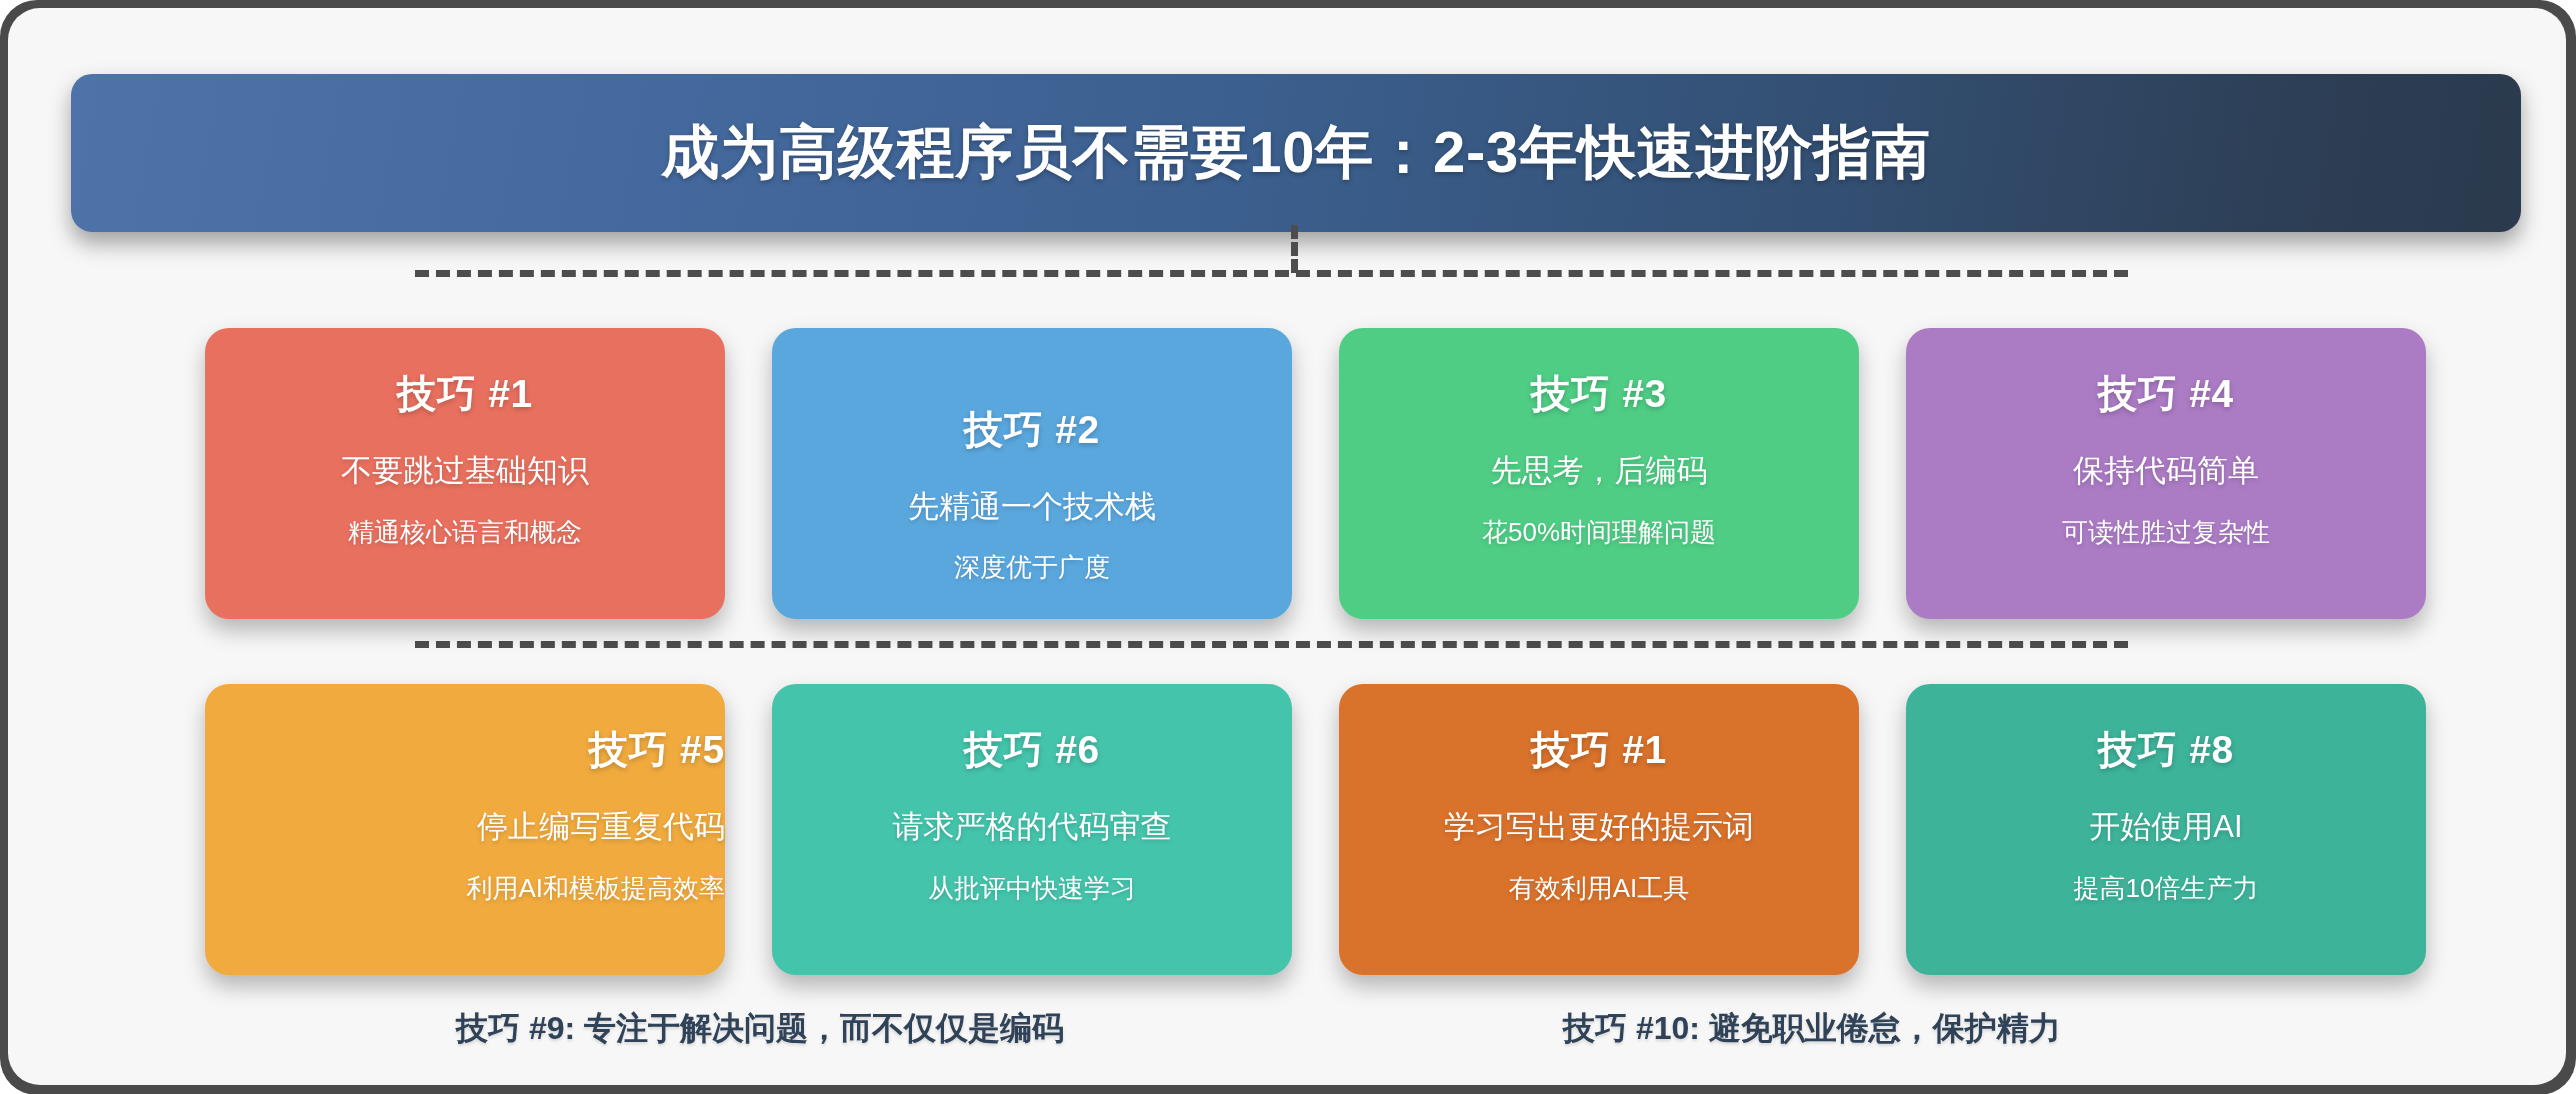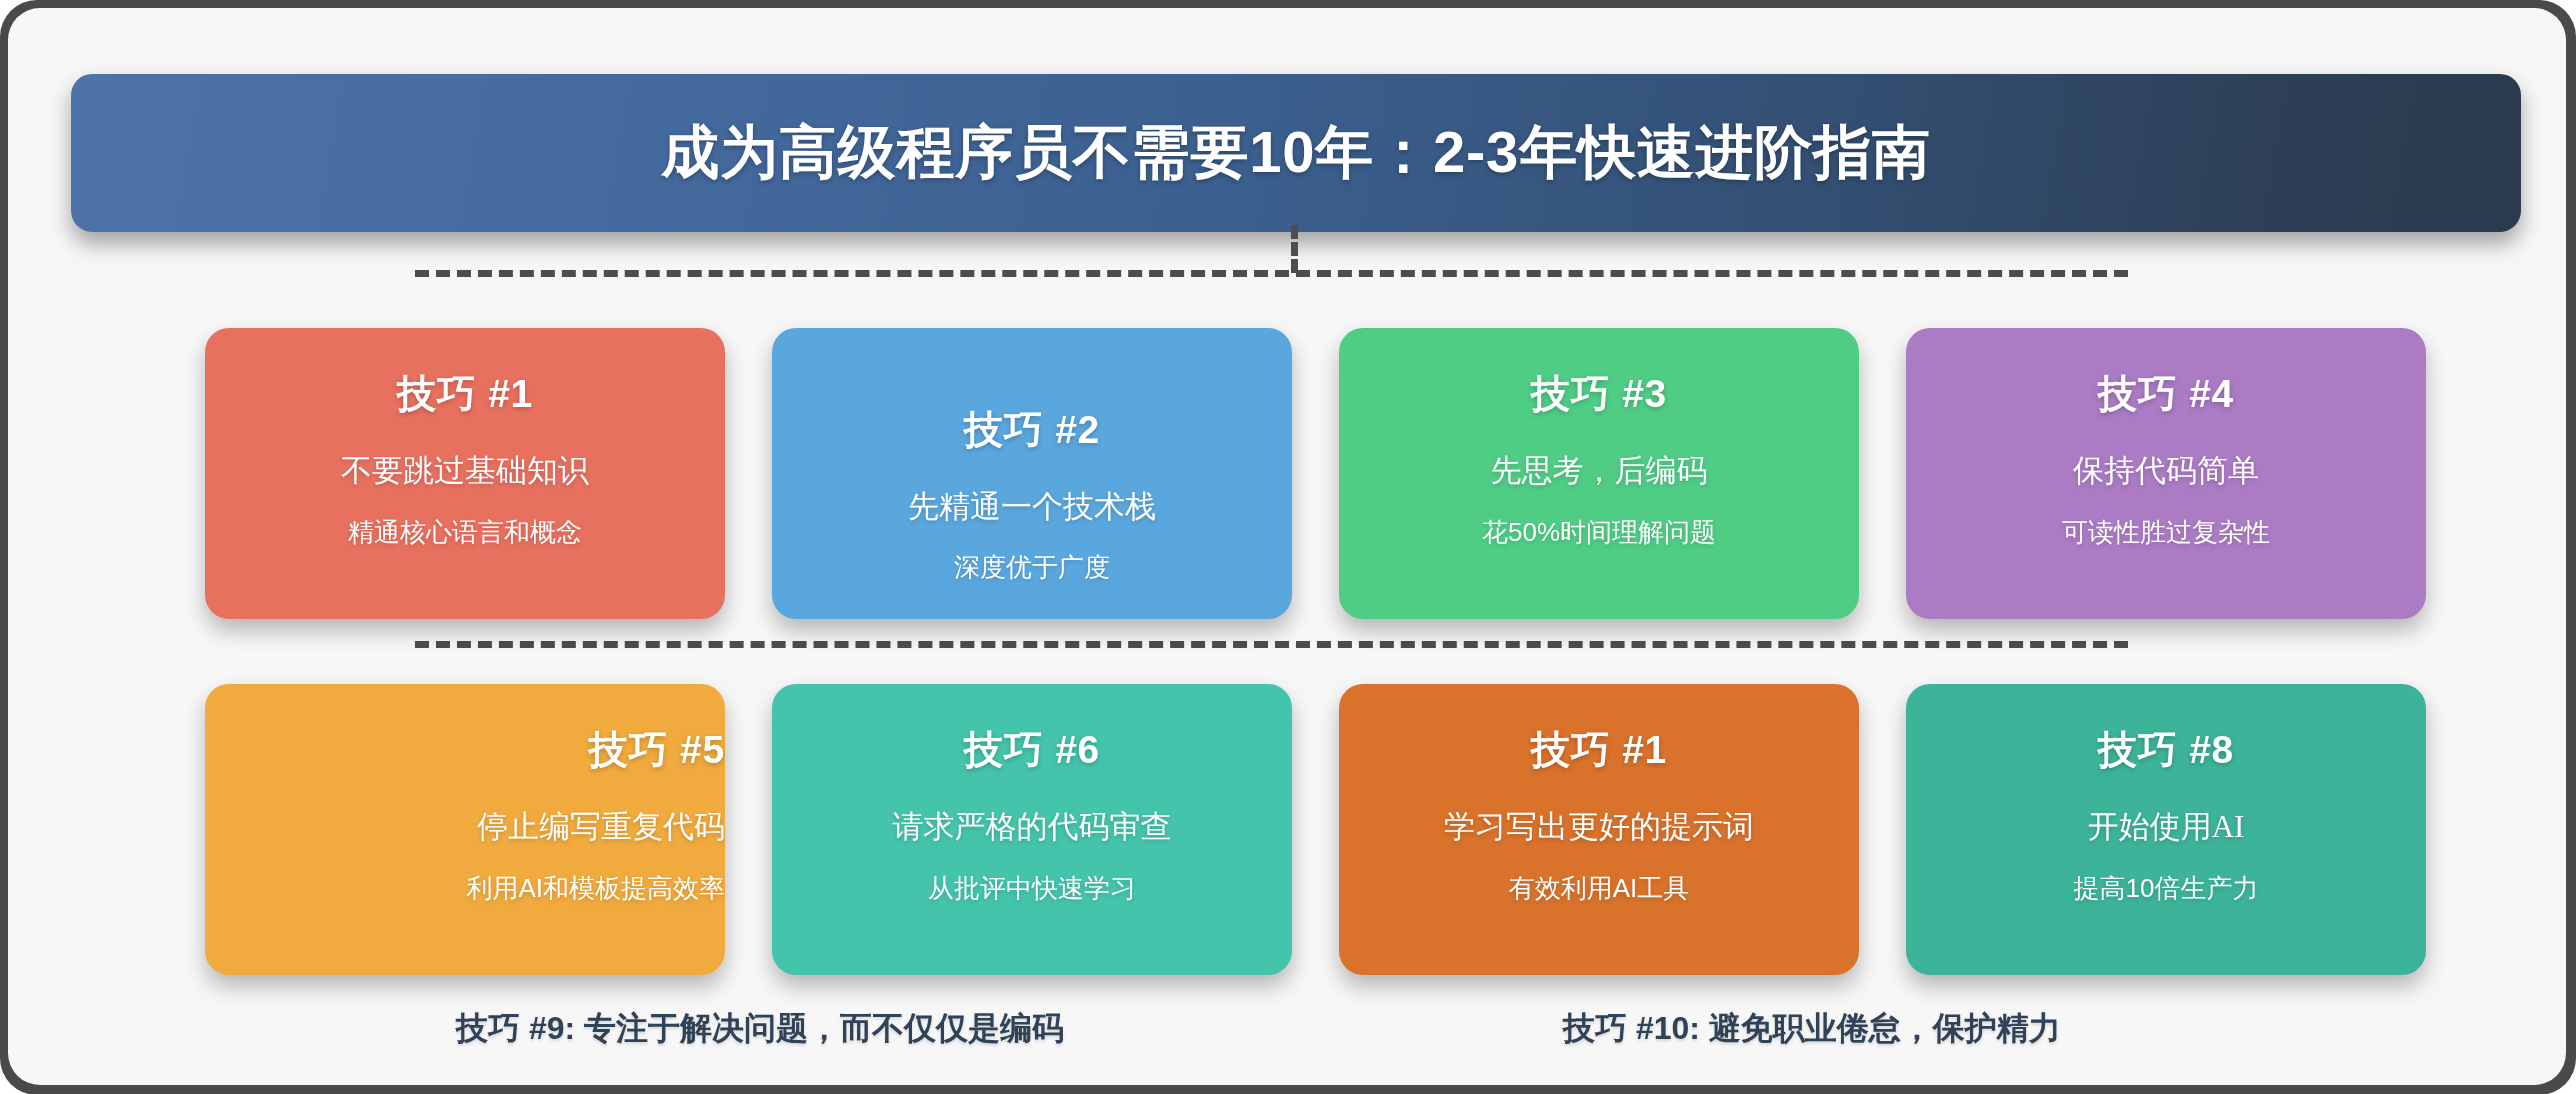--- a/index.html
+++ b/index.html
@@ -99,21 +99,20 @@
     letter-spacing: 0.8px;
     text-shadow: 0 2.4px 4.8px rgba(0,0,0,0.22);
     line-height: 1.1;
   }
   .tip-headline {
     margin-top: 37px;
     font-size: 31px;
     font-weight: normal;
     text-shadow: 0 1.6px 4px rgba(0,0,0,0.18);
     line-height: 1.15;
-    font-family: Liberation Serif, serif;
   }
   .tip-sub {
     margin-top: 29px;
     font-size: 26px;
     font-weight: normal;
     text-shadow: 0 1.6px 4px rgba(0,0,0,0.16);
     line-height: 1.15;
   }
 
   

